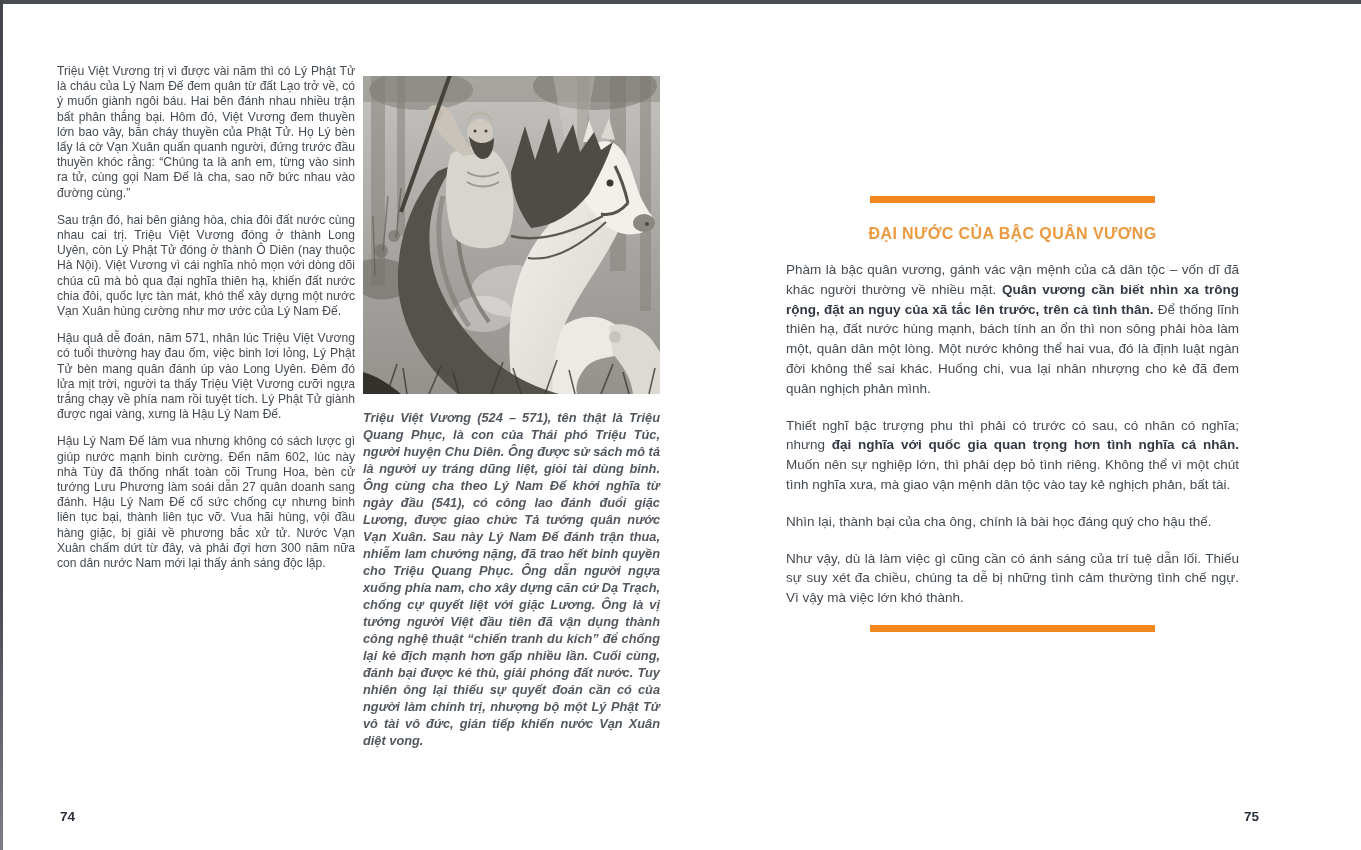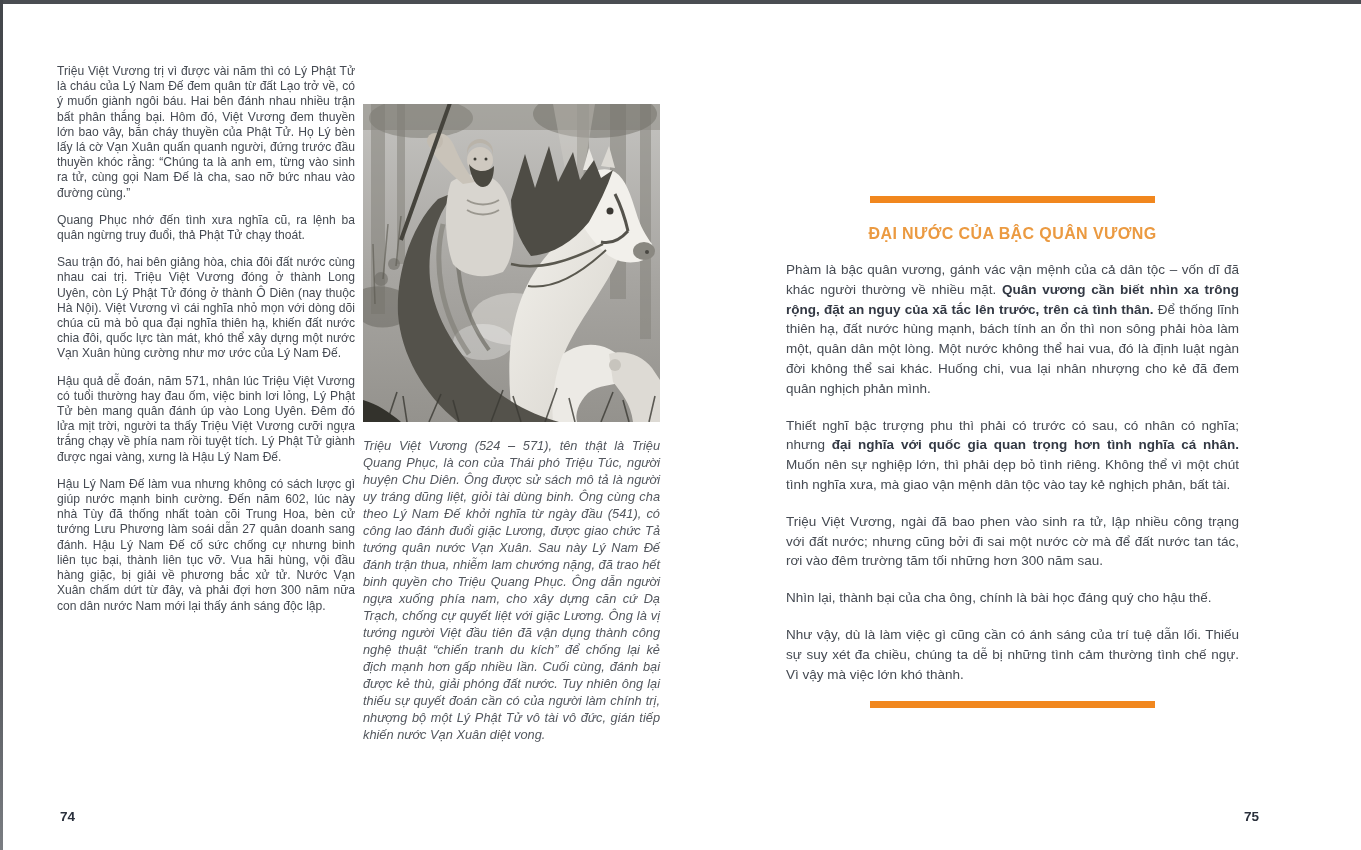--- a/index.html
+++ b/index.html
@@ -18,21 +18,21 @@
   .left-title{
     text-align:center;font-weight:bold;font-size:14.5px;line-height:1.4;
     color:var(--title);letter-spacing:.3px;margin:0 0 14px 0;
   }
   .body-sm p{
     font-size:12.1px;line-height:15.2px;text-align:justify;
     color:var(--body);margin:0 0 12px 0;
   }
 
   
-  .col-mid{position:absolute;left:363px;top:104px;width:297px;}
+  .col-mid{position:absolute;left:363px;top:76px;width:297px;font-weight:bold;}
   .illus{display:block;width:297px;height:318px;}
   .caption{
     margin-top:15px;font-style:italic;font-size:12.8px;line-height:17px;
     text-align:justify;color:#53575e;
   }
 
   
   .col-right{position:absolute;left:786px;top:196px;width:453px;}
   .rule{width:285px;height:7px;background:var(--accent);margin:0 auto;}
   .rule-bottom{margin-top:6px;}
@@ -52,21 +52,20 @@
 </style>
 </head>
 <body style="--accent: #F1871E; --heading: #EB9A41; --title: #2A303C; --body: #454A52;">
 
 <div class="scan-top-edge"></div>
 <div class="scan-left-edge"></div>
 
 <div class="col-left">
   <div class="body-sm">
     <p>Triệu Việt Vương trị vì được vài năm thì có Lý Phật Tử là cháu của Lý Nam Đế đem quân từ đất Lạo trở về, có ý muốn giành ngôi báu. Hai bên đánh nhau nhiều trận bất phân thắng bại. Hôm đó, Việt Vương đem thuyền lớn bao vây, bắn cháy thuyền của Phật Tử. Họ Lý bèn lấy lá cờ Vạn Xuân quấn quanh người, đứng trước đầu thuyền khóc rằng: “Chúng ta là anh em, từng vào sinh ra tử, cùng gọi Nam Đế là cha, sao nỡ bức nhau vào đường cùng.”</p>
-    <p>Quang Phục nhớ đến tình xưa nghĩa cũ, ra lệnh ba quân ngừng truy đuổi, thả Phật Tử chạy thoát.</p>
     <p>Sau trận đó, hai bên giảng hòa, chia đôi đất nước cùng nhau cai trị. Triệu Việt Vương đóng ở thành Long Uyên, còn Lý Phật Tử đóng ở thành Ô Diên (nay thuộc Hà Nội). Việt Vương vì cái nghĩa nhỏ mọn với dòng dõi chúa cũ mà bỏ qua đại nghĩa thiên hạ, khiến đất nước chia đôi, quốc lực tàn mát, khó thể xây dựng một nước Vạn Xuân hùng cường như mơ ước của Lý Nam Đế.</p>
     <p>Hậu quả dễ đoán, năm 571, nhân lúc Triệu Việt Vương có tuổi thường hay đau ốm, việc binh lơi lỏng, Lý Phật Tử bèn mang quân đánh úp vào Long Uyên. Đêm đó lửa mịt trời, người ta thấy Triệu Việt Vương cưỡi ngựa trắng chạy về phía nam rồi tuyệt tích. Lý Phật Tử giành được ngai vàng, xưng là Hậu Lý Nam Đế.</p>
     <p>Hậu Lý Nam Đế làm vua nhưng không có sách lược gì giúp nước mạnh binh cường. Đến năm 602, lúc này nhà Tùy đã thống nhất toàn cõi Trung Hoa, bèn cử tướng Lưu Phương làm soái dẫn 27 quân doanh sang đánh. Hậu Lý Nam Đế cố sức chống cự nhưng binh liên tục bại, thành liên tục vỡ. Vua hãi hùng, vội đầu hàng giặc, bị giải về phương bắc xử tử. Nước Vạn Xuân chấm dứt từ đây, và phải đợi hơn 300 năm nữa con dân nước Nam mới lại thấy ánh sáng độc lập.</p>
   </div>
 </div>
 
 <div class="col-mid">
   <svg class="illus" viewBox="0 0 297 318" aria-hidden="true">
     <defs>
       <linearGradient id="bgGrad" x1="0" y1="0" x2="0" y2="1">
@@ -177,21 +176,20 @@
   </svg>
   <p class="caption">Triệu Việt Vương (524 – 571), tên thật là Triệu Quang Phục, là con của Thái phó Triệu Túc, người huyện Chu Diên. Ông được sử sách mô tả là người uy tráng dũng liệt, giỏi tài dùng binh. Ông cùng cha theo Lý Nam Đế khởi nghĩa từ ngày đầu (541), có công lao đánh đuổi giặc Lương, được giao chức Tả tướng quân nước Vạn Xuân. Sau này Lý Nam Đế đánh trận thua, nhiễm lam chướng nặng, đã trao hết binh quyền cho Triệu Quang Phục. Ông dẫn người ngựa xuống phía nam, cho xây dựng căn cứ Dạ Trạch, chống cự quyết liệt với giặc Lương. Ông là vị tướng người Việt đầu tiên đã vận dụng thành công nghệ thuật “chiến tranh du kích” để chống lại kẻ địch mạnh hơn gấp nhiều lần. Cuối cùng, đánh bại được kẻ thù, giải phóng đất nước. Tuy nhiên ông lại thiếu sự quyết đoán cần có của người làm chính trị, nhượng bộ một Lý Phật Tử vô tài vô đức, gián tiếp khiến nước Vạn Xuân diệt vong.</p>
 </div>
 
 <div class="col-right">
   <div class="rule"></div>
   <h2 class="right-heading">ĐẠI NƯỚC CỦA BẬC QUÂN VƯƠNG</h2>
   <div class="body-md">
     <p><span>Phàm là bậc quân vương, gánh vác vận mệnh của cả dân tộc – vốn dĩ đã khác người thường về nhiều mặt. </span><span class="b">Quân vương cần biết nhìn xa trông rộng, đặt an nguy của xã tắc lên trước, trên cả tình thân.</span><span> Để thống lĩnh thiên hạ, đất nước hùng mạnh, bách tính an ổn thì non sông phải hòa làm một, quân dân một lòng. Một nước không thể hai vua, đó là định luật ngàn đời không thể sai khác. Huống chi, vua lại nhân nhượng cho kẻ đã đem quân nghịch phản mình.</span></p>
     <p><span>Thiết nghĩ bậc trượng phu thì phải có trước có sau, có nhân có nghĩa; nhưng </span><span class="b">đại nghĩa với quốc gia quan trọng hơn tình nghĩa cá nhân.</span><span> Muốn nên sự nghiệp lớn, thì phải dẹp bỏ tình riêng. Không thể vì một chút tình nghĩa xưa, mà giao vận mệnh dân tộc vào tay kẻ nghịch phản, bất tài.</span></p>
-    <p><span>Triệu Việt Vương, ngài đã bao phen vào sinh ra tử, lập nhiều công trạng với đất nước; nhưng cũng bởi đi sai một nước cờ mà để đất nước tan tác, rơi vào đêm trường tăm tối những hơn 300 năm sau.</span></p>
     <p><span>Nhìn lại, thành bại của cha ông, chính là bài học đáng quý cho hậu thế.</span></p>
     <p><span>Như vậy, dù là làm việc gì cũng cần có ánh sáng của trí tuệ dẫn lối. Thiếu sự suy xét đa chiều, chúng ta dễ bị những tình cảm thường tình chế ngự. Vì vậy mà việc lớn khó thành.</span></p>
   </div>
   <div class="rule rule-bottom"></div>
 </div>
 
 <div class="pgnum pgnum-left">74</div>
 <div class="pgnum pgnum-right">75</div>
 
 </body></html>

